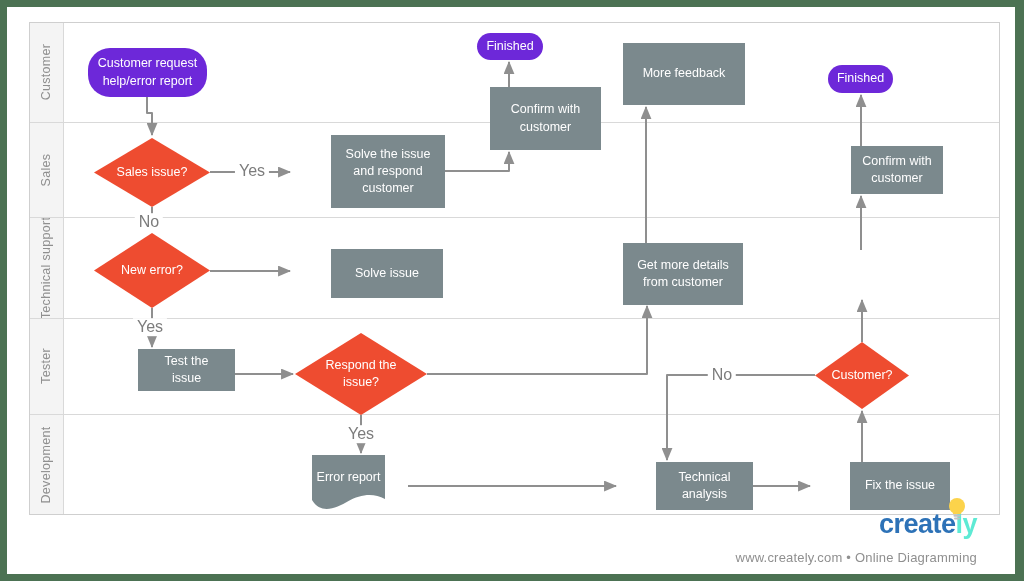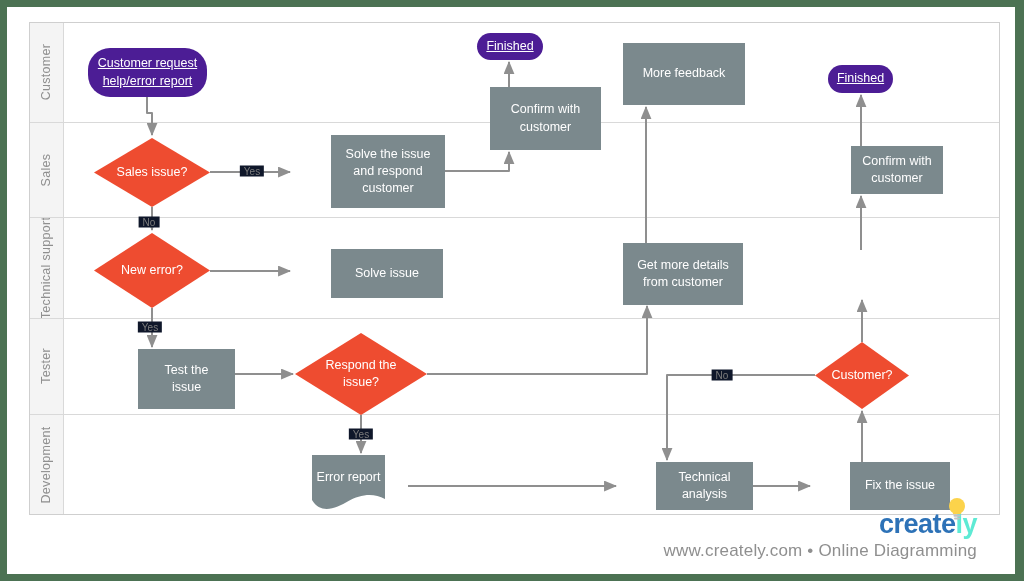--- a/index.html
+++ b/index.html
@@ -38,34 +38,34 @@
   .node {
     position:absolute;
     display:flex; align-items:center; justify-content:center;
     text-align:center;
     color:#ffffff;
     font-size:12.5px;
     line-height:1.38;
     white-space:pre-line;
   }
   .node.process  { background:#7b898d;margin-left:38px; }
-  .node.terminal { background:#4c1d95;text-decoration:underline; }
+  .node.terminal { background:#6d28d9; }
   .node.decision {
     background:#ee4c30;
     clip-path: polygon(50% 0, 100% 50%, 50% 100%, 0 50%);
   }
   .node.document { background:transparent; }
   .node.document svg { position:absolute; left:0; top:0; width:100%; height:100%; }
   .node.document .doc-label { position:relative; top:-4px; }
   .elabel {
     position:absolute;
     transform: translate(-50%,-50%);
-    background:#0f172a;
+    background:#ffffff;
     color:#7c7c7c;
-    font-size:10px;
+    font-size:16px;
     padding:0 4px;
     line-height:1.1;
   }
   .brand {
     position:absolute;
     right:47px; top:511px;
     text-align:right;
     line-height:1;
   }
   .brand .logo {
@@ -75,22 +75,22 @@
     position:relative;
     display:inline-block;
   }
   .brand .logo .blue   { color:#2d72b7; }
   .brand .logo .orange { color:#5eead4; }
   .brand .bulb {
     position:absolute;
     right:10px; top:-14px;
   }
   .brand .tagline {
-    margin-top:4px;
-    font-size:17px;
+    margin-top:13px;
+    font-size:13px;
     color:#8f8f8f;
     letter-spacing:.2px;
   }
 </style>
 </head>
 <body>
 
 <div class="page">
   <div class="paper"></div>
   <div class="abs" id="stage" style="left:0;top:0;width:1024px;height:581px;">
@@ -150,21 +150,21 @@
       <div class="node decision" style="left: 94px; top: 138px; width: 116px; height: 69px;"><div>Sales issue?</div></div>
       <div class="node process" style="left: 293px; top: 135px; width: 114px; height: 73px;"><div>Solve the issue
 and respond
 customer</div></div>
       <div class="node process" style="left: 452px; top: 87px; width: 111px; height: 63px;"><div>Confirm with
 customer</div></div>
       <div class="node terminal" style="left: 477px; top: 33px; width: 66px; height: 27px; border-radius: 14px;"><div>Finished</div></div>
       <div class="node process" style="left: 585px; top: 43px; width: 122px; height: 62px;"><div>More feedback</div></div>
       <div class="node decision" style="left: 94px; top: 233px; width: 116px; height: 75px;"><div>New error?</div></div>
       <div class="node process" style="left: 293px; top: 249px; width: 112px; height: 49px;"><div>Solve issue</div></div>
-      <div class="node process" style="left: 100px; top: 349px; width: 97px; height: 60px;"><div>Test the
+      <div class="node process" style="left: 100px; top: 349px; width: 97px; height: 42px;"><div>Test the
 issue</div></div>
       <div class="node decision" style="left: 295px; top: 333px; width: 132px; height: 82px;"><div>Respond the
 issue?</div></div>
       <div class="node process" style="left: 585px; top: 243px; width: 120px; height: 62px;"><div>Get more details
 from customer</div></div>
       <div class="node document" style="left: 312px; top: 455px; width: 73px; height: 54px;"><svg viewBox="0 0 96 54" preserveAspectRatio="none">
           <path d="M0 0 L96 0 L96 44 C80 37 62 40 48 46 C32 53 12 60 0 45 Z" fill="#7b898d"></path>
         </svg><div class="doc-label">Error report</div></div>
       <div class="node process" style="left: 812px; top: 462px; width: 100px; height: 48px;"><div>Fix the issue</div></div>
       <div class="node process" style="left: 618px; top: 462px; width: 97px; height: 48px;"><div>Technical

